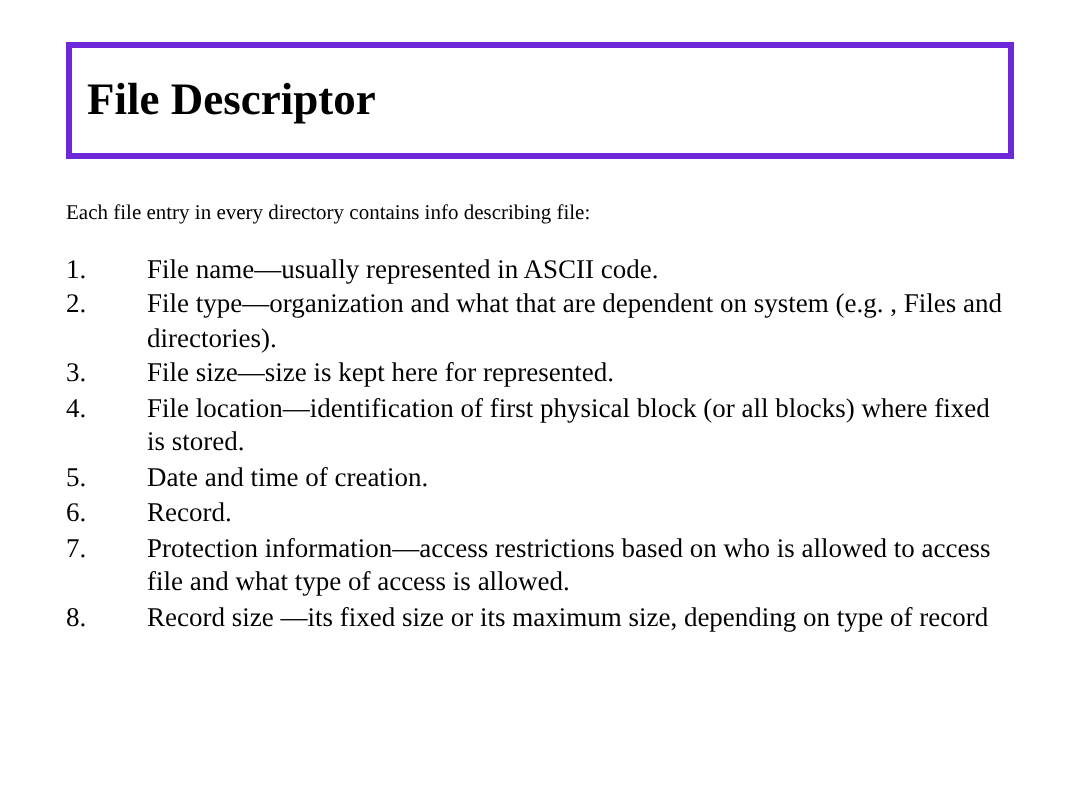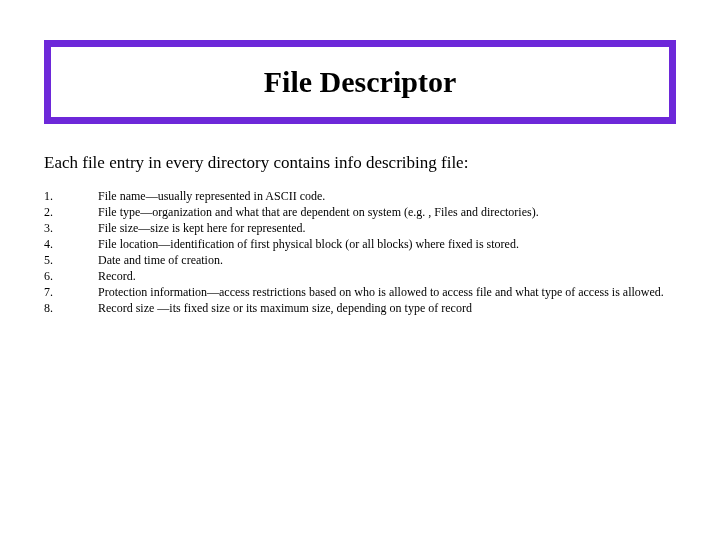--- a/index.html
+++ b/index.html
@@ -4,39 +4,40 @@
 <style>
   * { margin: 0; padding: 0; box-sizing: border-box; }
   html, body { width: 720px; height: 540px; background: #fff; font-family: "Times New Roman", Times, serif; color: #000; }
   .slide {
     width: 720px;
     height: 540px;
     position: relative;
     padding: 28px 44px 28px 44px;
   }
   .title-box {
-    border: 7px solid #6d28d9;
+    border: 4px solid #6d28d9;
     padding: 18px 10px;
-    margin: 12px 0 28px 0;
-    text-align: center;
+    margin: 0 0 28px 0;
+    text-align: left;
   }
   .title-box h1 {
     font-size: 30px;
     font-weight: bold;
   }
   .intro {
-    font-size: 17px;
-    margin-bottom: 16px;
+    font-size: 14px;
+    margin-bottom: 0;
     line-height: 1.25;
   }
   ol.filedesc {
     list-style: none;
     counter-reset: item;
-    font-size: 12px;
+    font-size: 18px;
     line-height: 1.25;
+    margin-top: 16px;
   }
   ol.filedesc li {
     counter-increment: item;
     padding-left: 54px;
     position: relative;
     margin-bottom: 1px;
   }
   ol.filedesc li::before {
     content: counter(item) ".";
     position: absolute;

